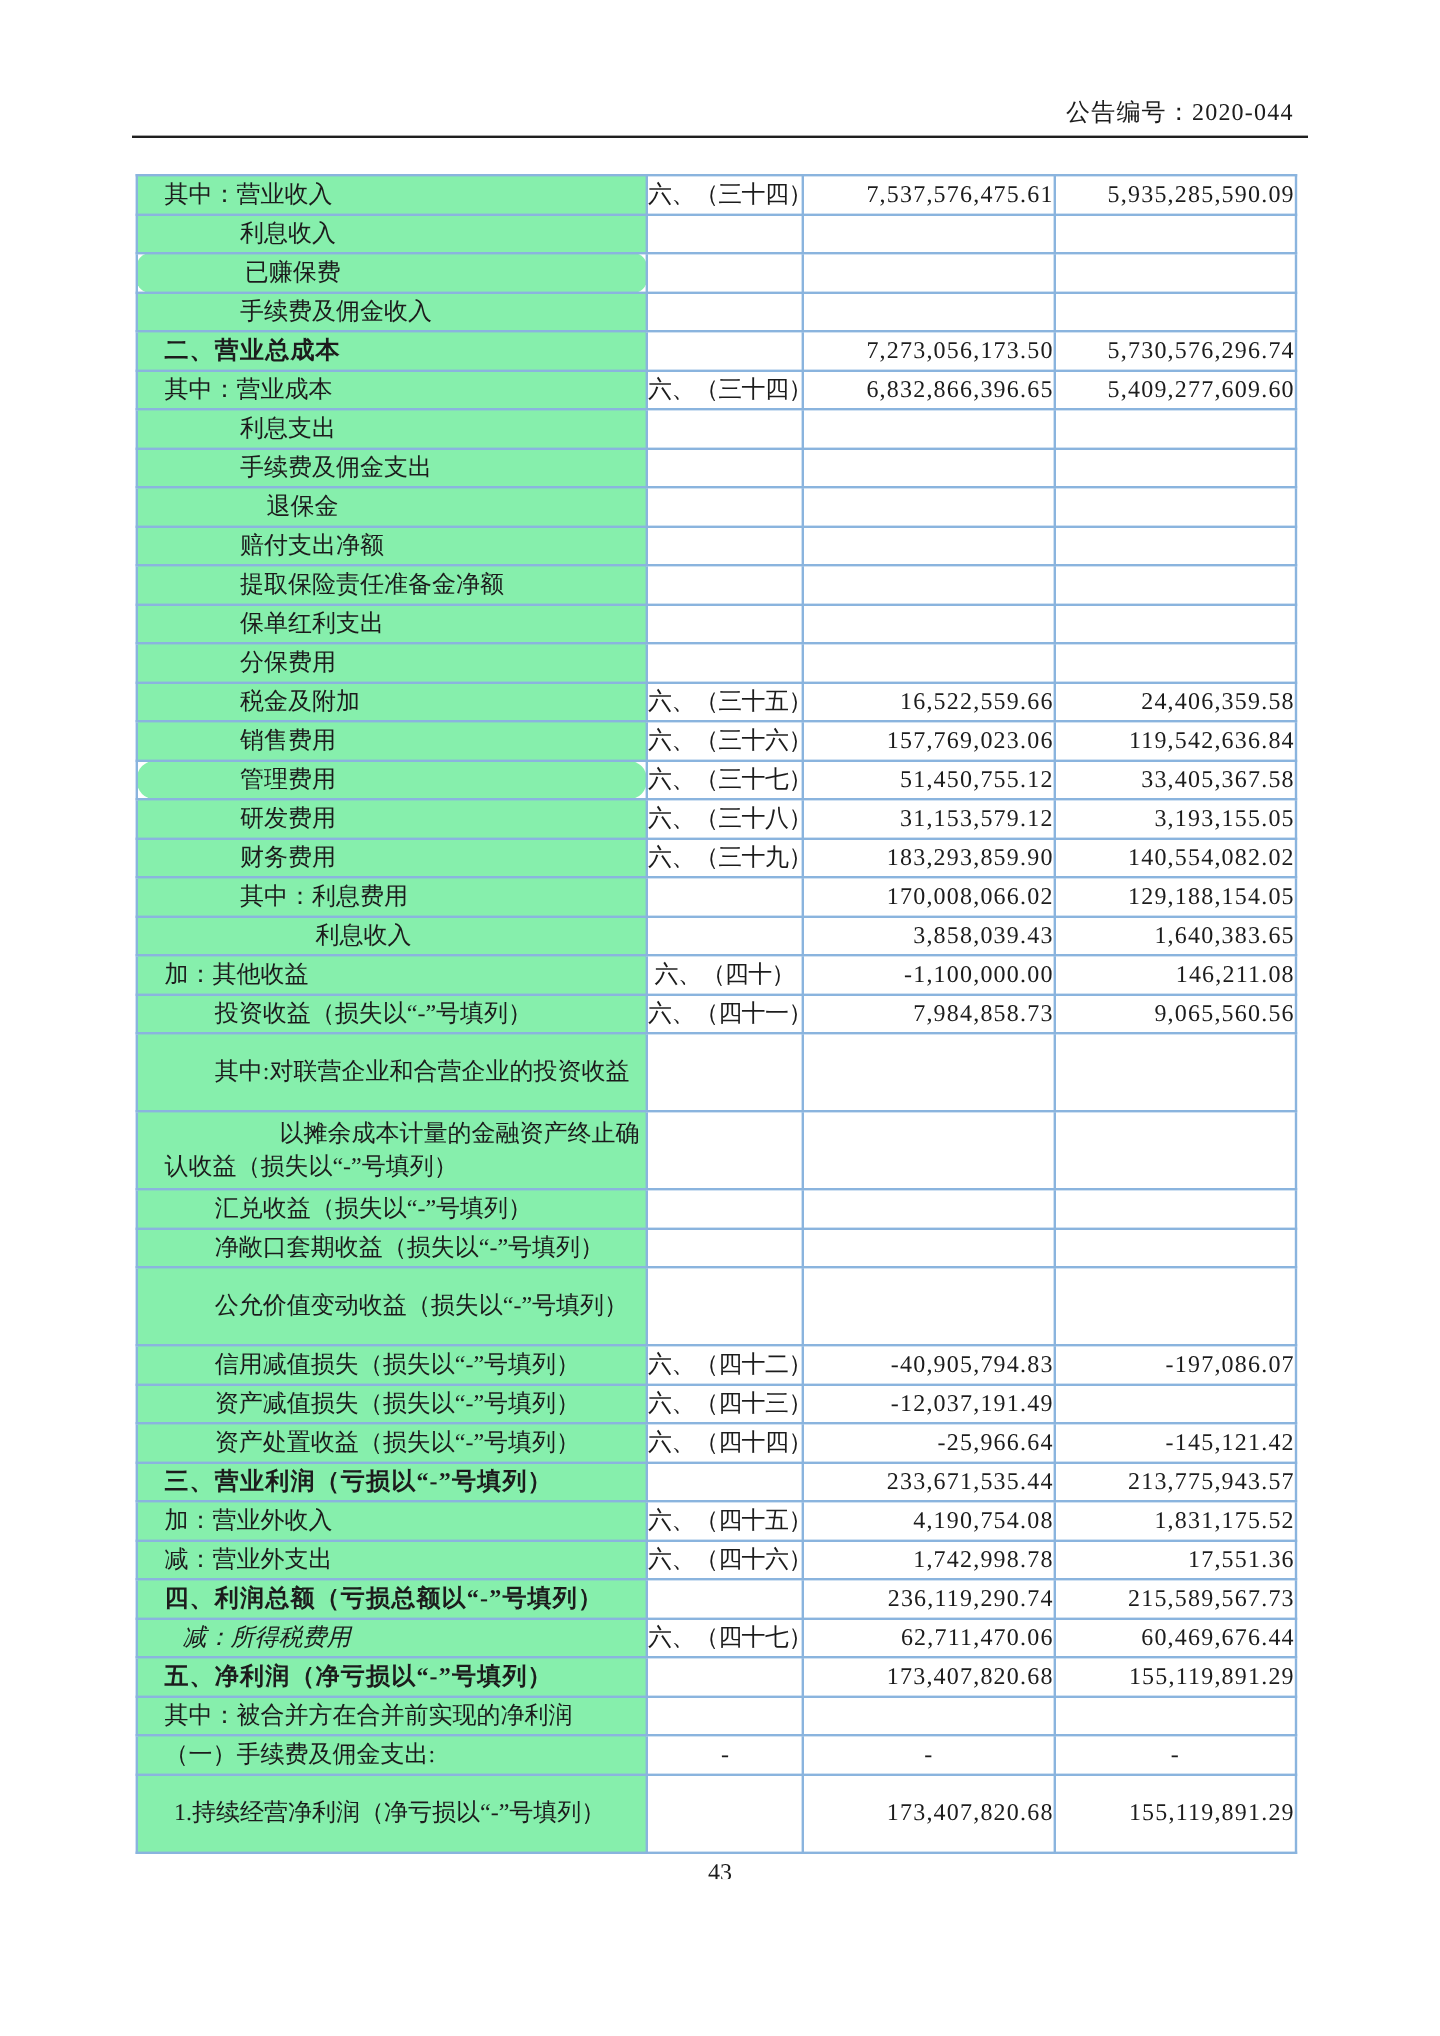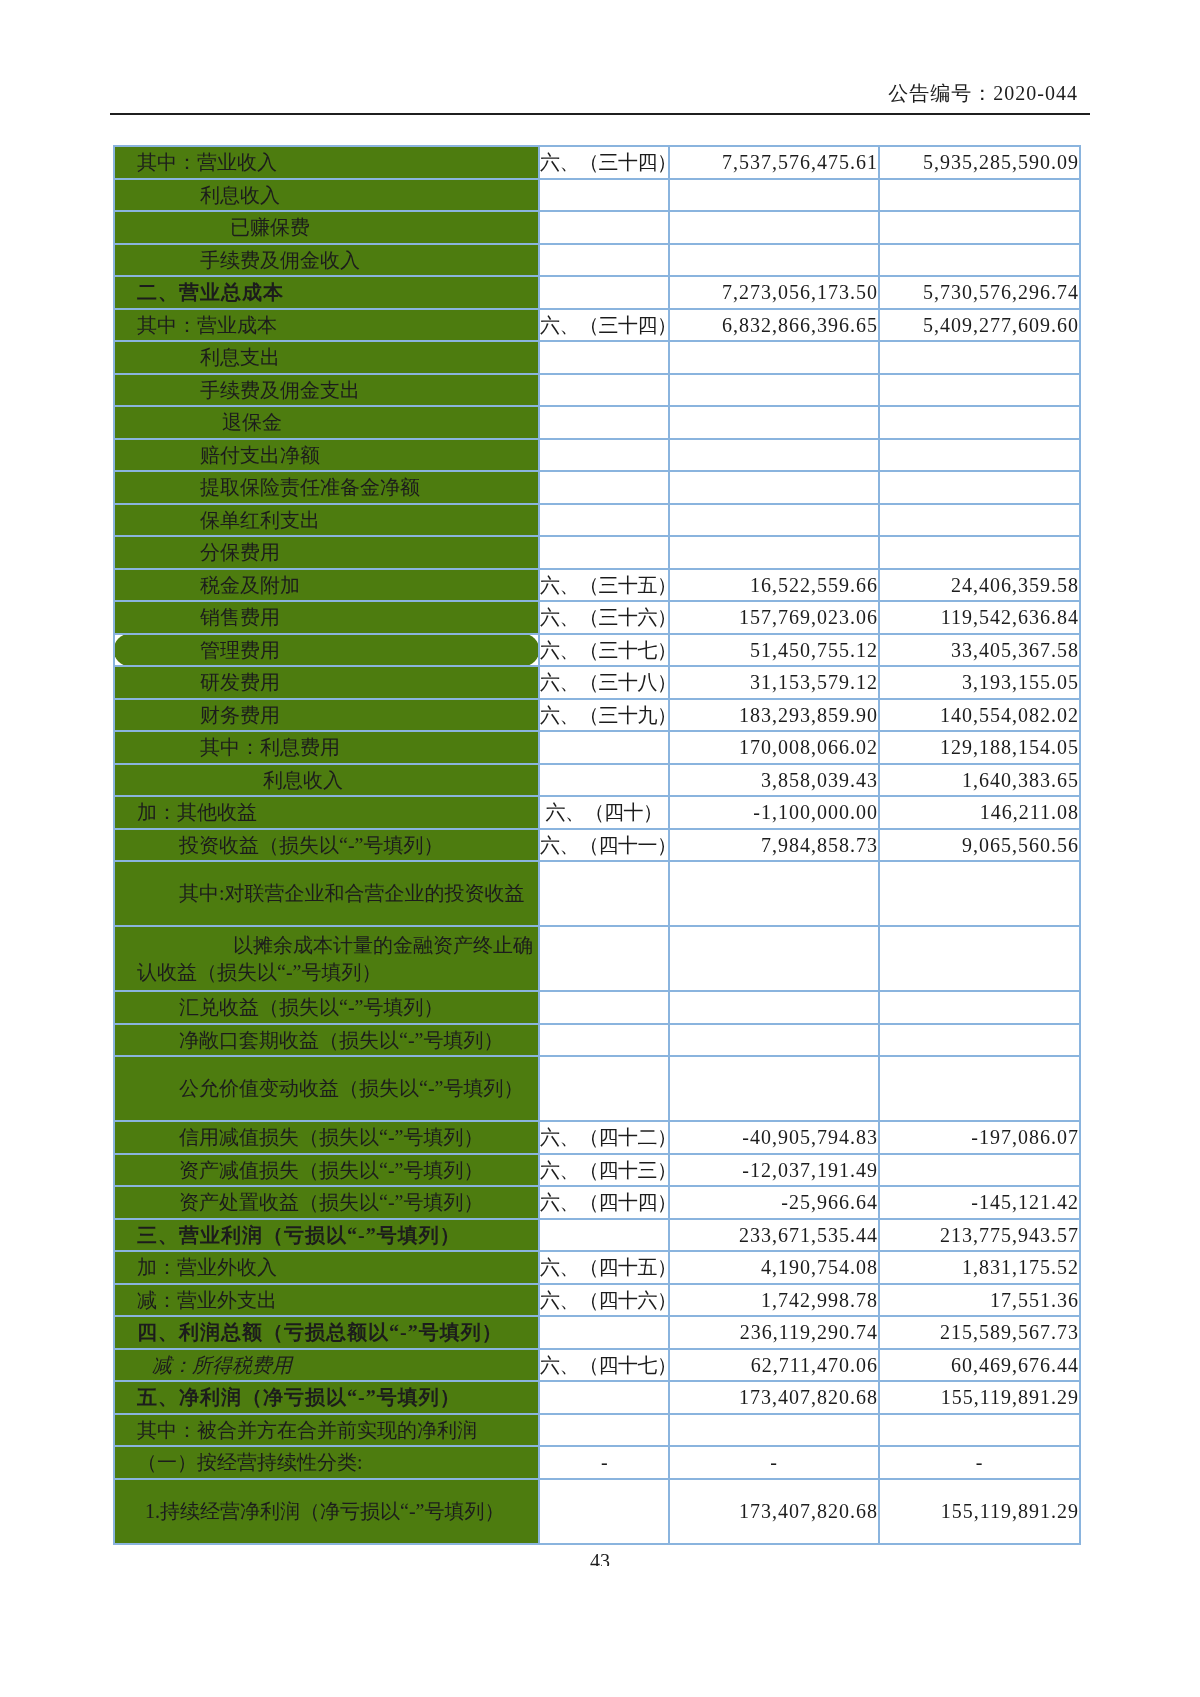--- a/index.html
+++ b/index.html
@@ -36,21 +36,21 @@
     vertical-align:middle;
     font-size:20px;
     line-height:1.32;
     padding:0;
     overflow:hidden;
     box-sizing:border-box;
   }
   tr.r32 td{height:32.5px;}
   tr.r65 td{height:65px;}
   td.lbl{
-    background:#4d7c0f;
+    background:#86efac;
     text-align:left;
   }
   td.lbl.bold{font-weight:bold;letter-spacing:1px;}
   td.note{
     text-align:center;
     font-size:18px;
     letter-spacing:-0.5px;
     white-space:nowrap;
   }
   td.num{
@@ -93,21 +93,21 @@
           <td class="num">7,537,576,475.61</td>
           <td class="num">5,935,285,590.09</td>
         </tr>
         <tr class="r32">
           <td class="lbl" style="padding-left: 85px;">利息收入</td>
           <td class="note"></td>
           <td class="num"></td>
           <td class="num"></td>
         </tr>
         <tr class="r32">
-          <td class="lbl" style="padding-left: 115px;">已赚保费</td>
+          <td class="lbl" style="padding-left: 89px; border-radius: 11px;">已赚保费</td>
           <td class="note"></td>
           <td class="num"></td>
           <td class="num"></td>
         </tr>
         <tr class="r32">
           <td class="lbl" style="padding-left: 85px;">手续费及佣金收入</td>
           <td class="note"></td>
           <td class="num"></td>
           <td class="num"></td>
         </tr>
@@ -303,21 +303,21 @@
           <td class="num">173,407,820.68</td>
           <td class="num">155,119,891.29</td>
         </tr>
         <tr class="r32">
           <td class="lbl" style="padding-left: 22px;">其中：被合并方在合并前实现的净利润</td>
           <td class="note"></td>
           <td class="num"></td>
           <td class="num"></td>
         </tr>
         <tr class="r32">
-          <td class="lbl" style="padding-left: 22px;">（一）按经营持续性分类:</td>
+          <td class="lbl" style="padding-left: 22px;">（一）手续费及佣金支出:</td>
           <td class="note">-</td>
           <td class="num ctr">-</td>
           <td class="num ctr">-</td>
         </tr>
         <tr class="r65">
           <td class="lbl" style="padding-left: 22px; text-indent: 8px;">1.持续经营净利润（净亏损以“-”号填列）</td>
           <td class="note"></td>
           <td class="num">173,407,820.68</td>
           <td class="num">155,119,891.29</td>
         </tr>

